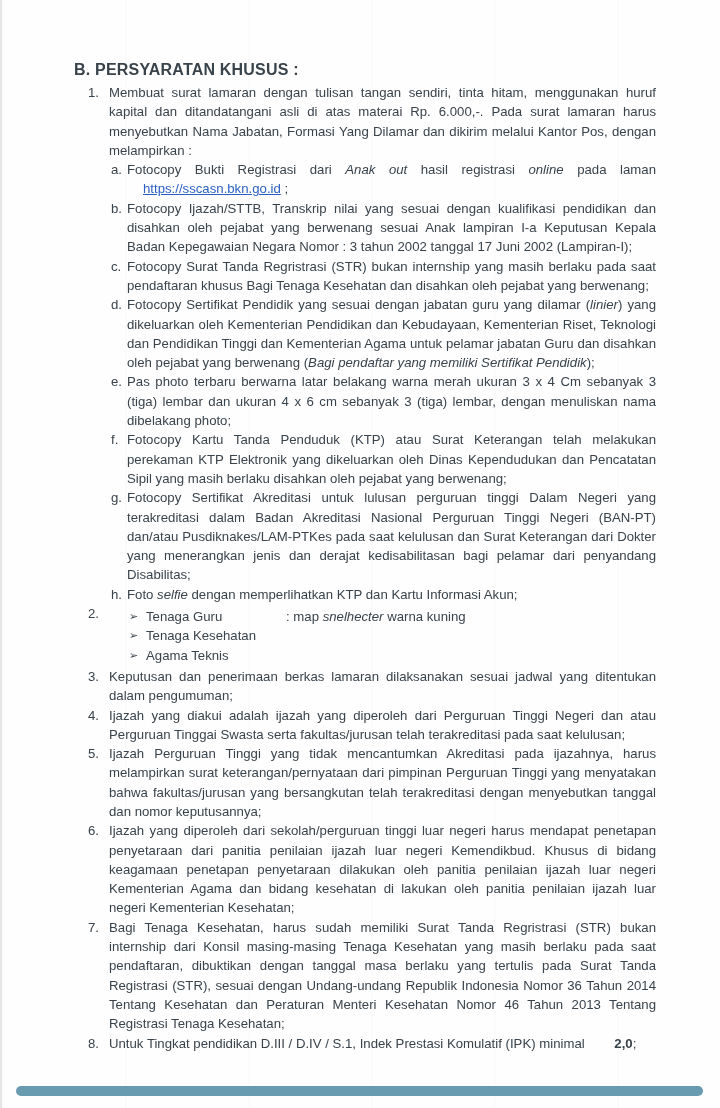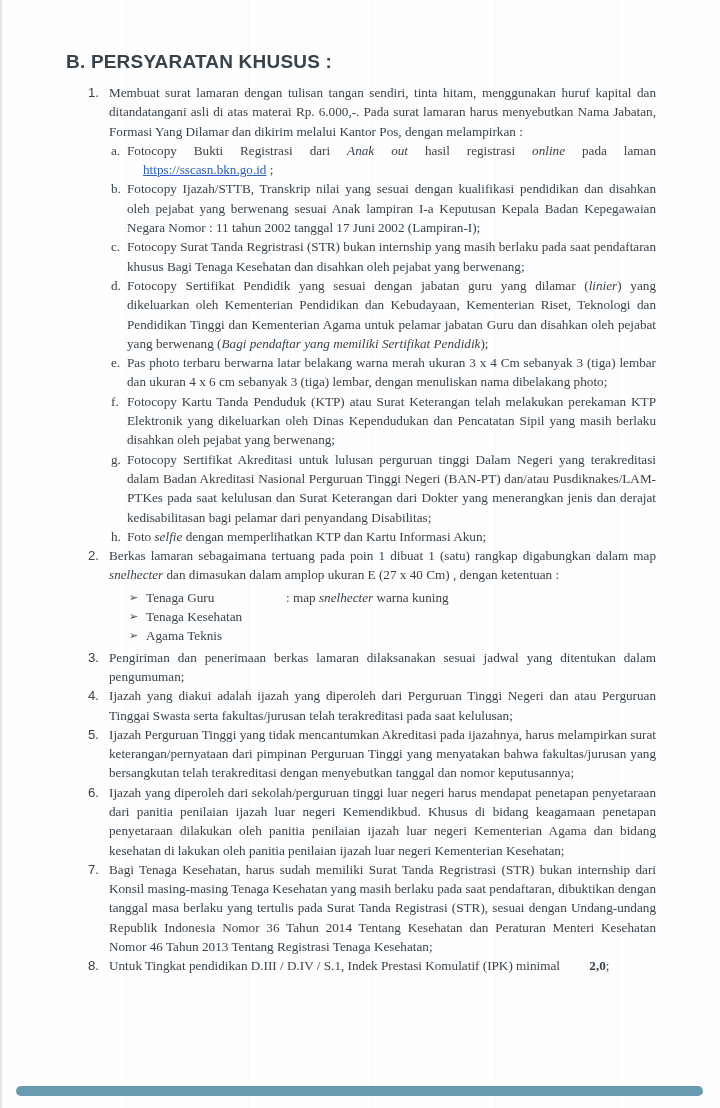--- a/index.html
+++ b/index.html
@@ -11,27 +11,27 @@
       #fefefe;
     font-family:"Liberation Sans","DejaVu Sans",sans-serif;
     font-size:13.2px;line-height:19.3px;
     color:var(--text,#39434c);
     overflow:hidden;
     border-left:2px solid #e6e6e6;
     box-sizing:border-box;
   }
   .heading{
     position:absolute;top:52px;left:64px;
-    font-weight:bold;font-size:19px;letter-spacing:.2px;
-    margin:0;
+    font-weight:bold;font-size:16px;letter-spacing:.2px;
+    margin:8px;
   }
   .list{position:absolute;top:83px;left:0;right:0;}
   .item{display:flex;margin:0 64px 0 86px;}
   .num{flex:0 0 21px;}
-  .body{flex:1;font-family:Liberation Serif, serif;}
+  .body{flex:1;}
   .para{text-align:justify;}
   .sub{display:flex;margin-left:2px;}
   .sub .letter{flex:0 0 16px;}
   .sub .para{flex:1;}
   .bullets{margin:3px 0 2px 20px;}
   .bullet-row{display:flex;}
   .bullet-row .arrow{flex:0 0 17px;font-size:11px;color:var(--text,#39434c);}
   .bullet-row .label{flex:0 0 140px;}
   .it{font-style:italic;}
   .bd{font-weight:bold;margin-left:26px;}
@@ -50,21 +50,21 @@
       <div class="item">
         <div class="num">1.</div>
         <div class="body">
           <div class="para"><span>Membuat surat lamaran dengan tulisan tangan sendiri, tinta hitam, menggunakan huruf kapital dan ditandatangani asli di atas materai Rp. 6.000,-. Pada surat lamaran harus menyebutkan Nama Jabatan, Formasi Yang Dilamar dan dikirim melalui Kantor Pos, dengan melampirkan :</span></div>
           <div class="sub">
             <div class="letter">a.</div>
             <div class="para"><span>Fotocopy Bukti Registrasi dari </span><span class="it">Anak out</span><span> hasil registrasi </span><span class="it">online</span><span> pada laman </span><a class="link" href="#">https://sscasn.bkn.go.id</a><span> ;</span></div>
           </div>
           <div class="sub">
             <div class="letter">b.</div>
-            <div class="para"><span>Fotocopy Ijazah/STTB, Transkrip nilai yang sesuai dengan kualifikasi pendidikan dan disahkan oleh pejabat yang berwenang sesuai Anak lampiran I-a Keputusan Kepala Badan Kepegawaian Negara Nomor : 11 tahun 2002 tanggal 17 Juni 2002 (Lampiran-I);</span></div>
+            <div class="para"><span>Fotocopy Ijazah/STTB, Transkrip nilai yang sesuai dengan kualifikasi pendidikan dan disahkan oleh pejabat yang berwenang sesuai Anak lampiran I-a Keputusan Kepala Badan Kepegawaian Negara Nomor : 3 tahun 2002 tanggal 17 Juni 2002 (Lampiran-I);</span></div>
           </div>
           <div class="sub">
             <div class="letter">c.</div>
             <div class="para"><span>Fotocopy Surat Tanda Regristrasi (STR) bukan internship yang masih berlaku pada saat pendaftaran khusus Bagi Tenaga Kesehatan dan disahkan oleh pejabat yang berwenang;</span></div>
           </div>
           <div class="sub">
             <div class="letter">d.</div>
             <div class="para"><span>Fotocopy Sertifikat Pendidik yang sesuai dengan jabatan guru yang dilamar (</span><span class="it">linier</span><span>) yang dikeluarkan oleh Kementerian Pendidikan dan Kebudayaan, Kementerian Riset, Teknologi dan Pendidikan Tinggi dan Kementerian Agama untuk pelamar jabatan Guru dan disahkan oleh pejabat yang berwenang (</span><span class="it">Bagi pendaftar yang memiliki Sertifikat Pendidik</span><span>);</span></div>
           </div>
           <div class="sub">
@@ -81,42 +81,41 @@
           </div>
           <div class="sub">
             <div class="letter">h.</div>
             <div class="para"><span>Foto </span><span class="it">selfie</span><span> dengan memperlihatkan KTP dan Kartu Informasi Akun;</span></div>
           </div>
         </div>
       </div>
       <div class="item">
         <div class="num">2.</div>
         <div class="body">
-          <div class="para"><span>Berkas lamaran sebagaimana tertuang pada poin 1 dibuat 1 (satu) rangkap digabungkan dalam map </span><span class="it">snelhecter</span><span> dan dimasukan dalam amplop ukuran E (27 x 40 Cm) , dengan ketentuan :</span></div>
           <div class="bullets">
             <div class="bullet-row">
               <span class="arrow">➢</span>
               <span class="label">Tenaga Guru</span>
               <span class="value"><span>: map </span><span class="it">snelhecter</span><span> warna kuning</span></span>
             </div>
             <div class="bullet-row">
               <span class="arrow">➢</span>
               <span class="label">Tenaga Kesehatan</span>
             </div>
             <div class="bullet-row">
               <span class="arrow">➢</span>
               <span class="label">Agama Teknis</span>
             </div>
           </div>
         </div>
       </div>
       <div class="item">
         <div class="num">3.</div>
         <div class="body">
-          <div class="para"><span>Pengiriman dan penerimaan berkas lamaran dilaksanakan sesuai jadwal yang ditentukan dalam pengumuman;</span></div>
+          <div class="para"><span>Keputusan dan penerimaan berkas lamaran dilaksanakan sesuai jadwal yang ditentukan dalam pengumuman;</span></div>
         </div>
       </div>
       <div class="item">
         <div class="num">4.</div>
         <div class="body">
           <div class="para"><span>Ijazah yang diakui adalah ijazah yang diperoleh dari Perguruan Tinggi Negeri dan atau Perguruan Tinggai Swasta serta fakultas/jurusan telah terakreditasi pada saat kelulusan;</span></div>
         </div>
       </div>
       <div class="item">
         <div class="num">5.</div>

